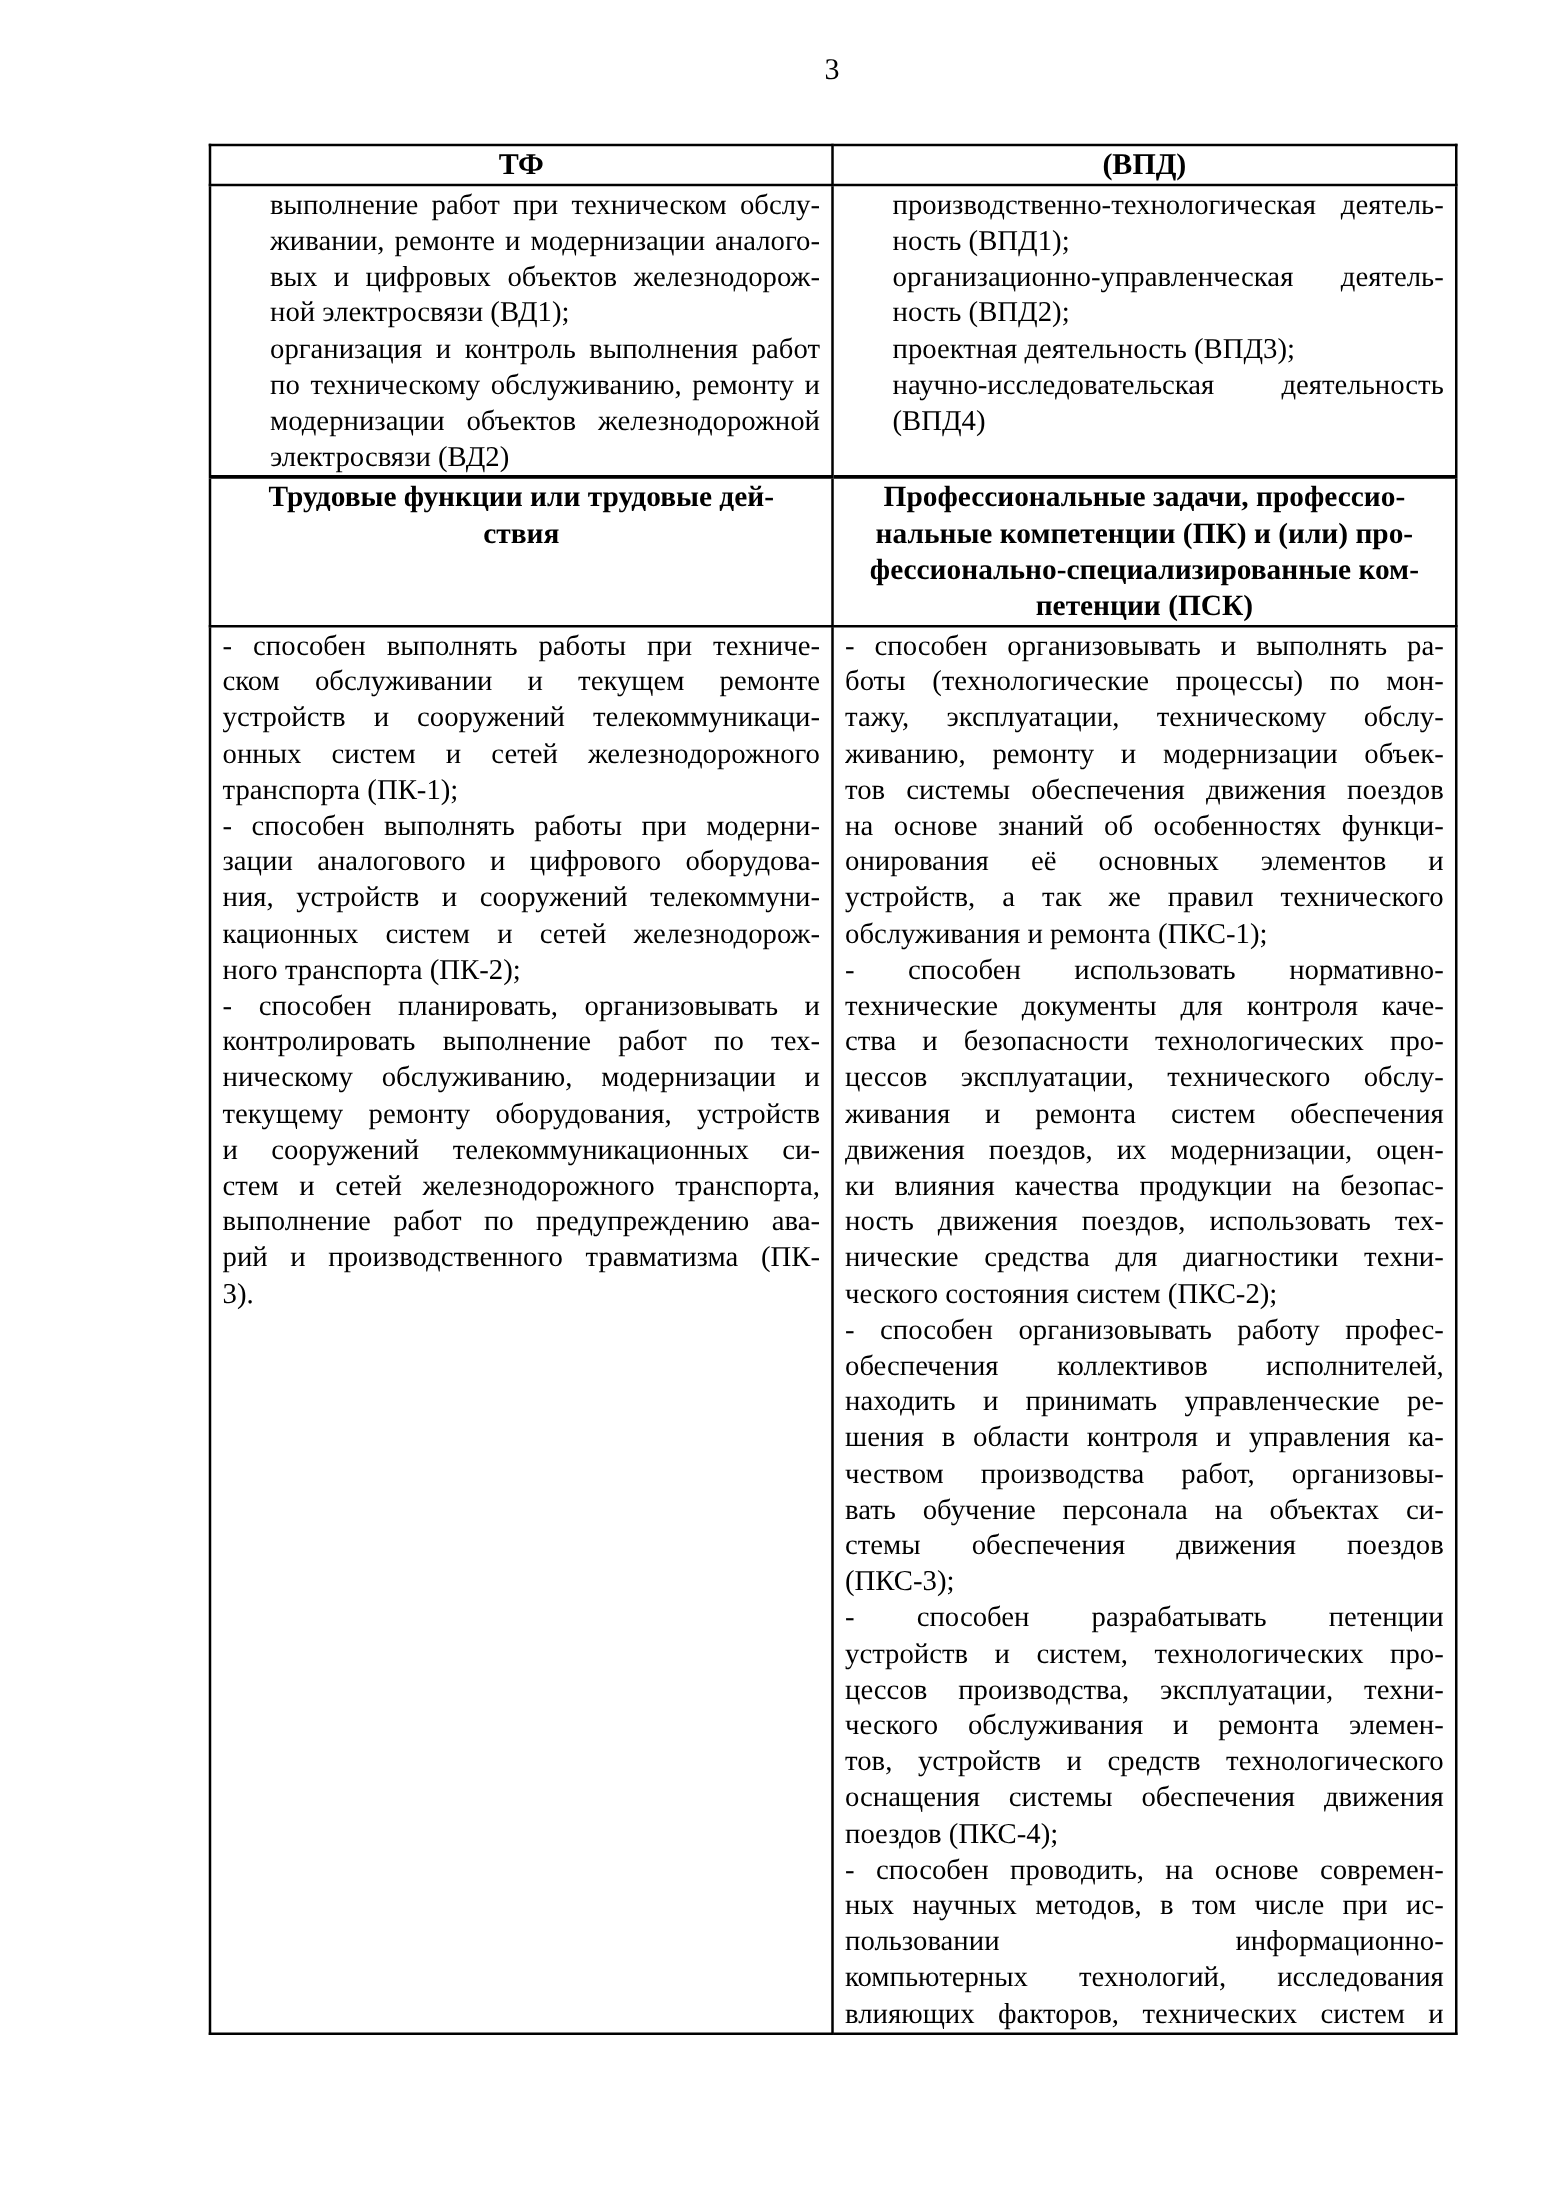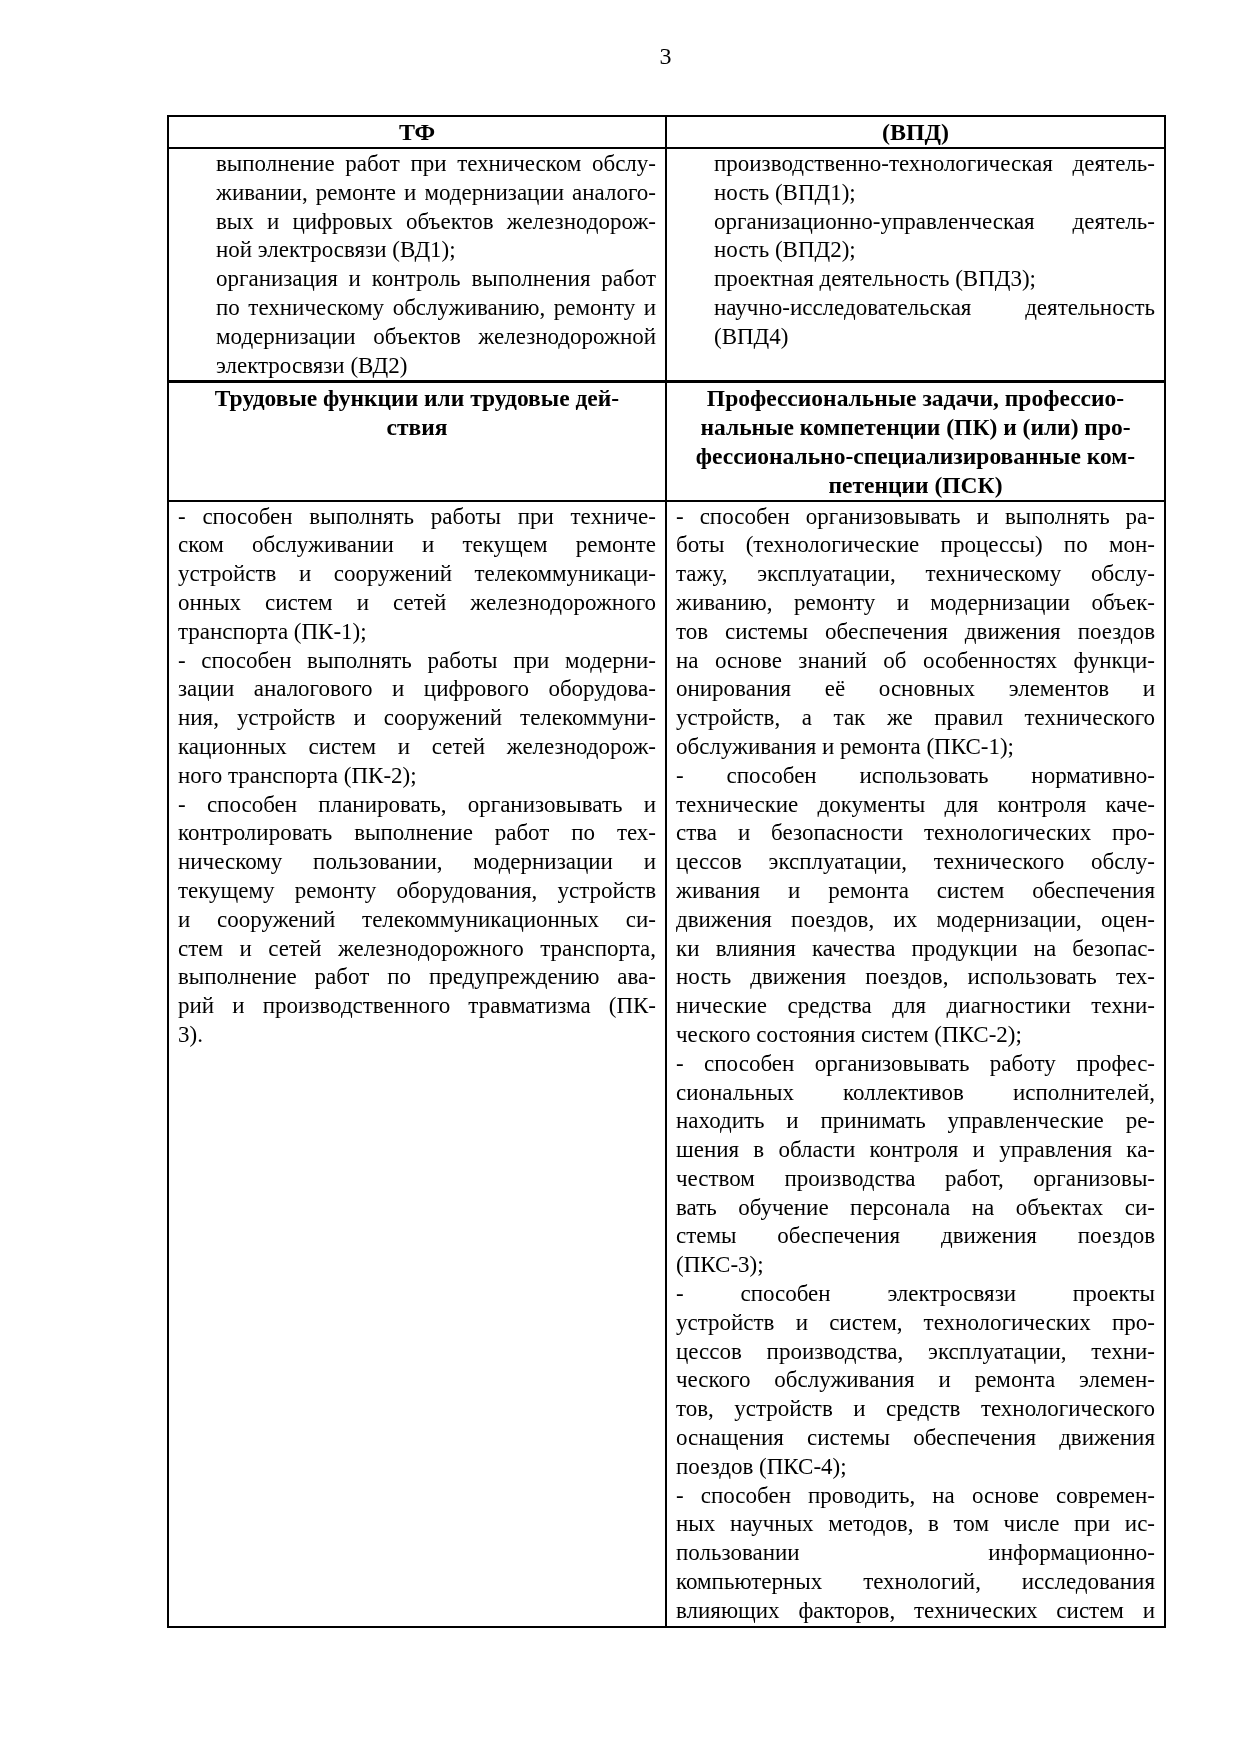--- a/index.html
+++ b/index.html
@@ -125,21 +125,21 @@
             <div class="line">устройств и сооружений телекоммуникаци-</div>
             <div class="line">онных систем и сетей железнодорожного</div>
             <div class="line end">транспорта (ПК-1);</div>
             <div class="line">- способен выполнять работы при модерни-</div>
             <div class="line">зации аналогового и цифрового оборудова-</div>
             <div class="line">ния, устройств и сооружений телекоммуни-</div>
             <div class="line">кационных систем и сетей железнодорож-</div>
             <div class="line end">ного транспорта (ПК-2);</div>
             <div class="line">- способен планировать, организовывать и</div>
             <div class="line">контролировать выполнение работ по тех-</div>
-            <div class="line">ническому пользовании, модернизации и</div>
+            <div class="line">ническому обслуживанию, модернизации и</div>
             <div class="line">текущему ремонту оборудования, устройств</div>
             <div class="line">и сооружений телекоммуникационных си-</div>
             <div class="line">стем и сетей железнодорожного транспорта,</div>
             <div class="line">выполнение работ по предупреждению ава-</div>
             <div class="line">рий и производственного травматизма (ПК-</div>
             <div class="line end">3).</div>
           </td>
         <td class="cell">
             <div class="line">- способен организовывать и выполнять ра-</div>
             <div class="line">боты (технологические процессы) по мон-</div>
@@ -154,28 +154,28 @@
             <div class="line">технические документы для контроля каче-</div>
             <div class="line">ства и безопасности технологических про-</div>
             <div class="line">цессов эксплуатации, технического обслу-</div>
             <div class="line">живания и ремонта систем обеспечения</div>
             <div class="line">движения поездов, их модернизации, оцен-</div>
             <div class="line">ки влияния качества продукции на безопас-</div>
             <div class="line">ность движения поездов, использовать тех-</div>
             <div class="line">нические средства для диагностики техни-</div>
             <div class="line end">ческого состояния систем (ПКС-2);</div>
             <div class="line">- способен организовывать работу профес-</div>
-            <div class="line">сиональных коллективов исполнителей,</div>
+            <div class="line">обеспечения коллективов исполнителей,</div>
             <div class="line">находить и принимать управленческие ре-</div>
             <div class="line">шения в области контроля и управления ка-</div>
             <div class="line">чеством производства работ, организовы-</div>
             <div class="line">вать обучение персонала на объектах си-</div>
             <div class="line">стемы обеспечения движения поездов</div>
             <div class="line end">(ПКС-3);</div>
-            <div class="line">- способен электросвязи проекты</div>
+            <div class="line">- способен разрабатывать петенции</div>
             <div class="line">устройств и систем, технологических про-</div>
             <div class="line">цессов производства, эксплуатации, техни-</div>
             <div class="line">ческого обслуживания и ремонта элемен-</div>
             <div class="line">тов, устройств и средств технологического</div>
             <div class="line">оснащения системы обеспечения движения</div>
             <div class="line end">поездов (ПКС-4);</div>
             <div class="line">- способен проводить, на основе современ-</div>
             <div class="line">ных научных методов, в том числе при ис-</div>
             <div class="line">пользовании информационно-</div>
             <div class="line">компьютерных технологий, исследования</div>

